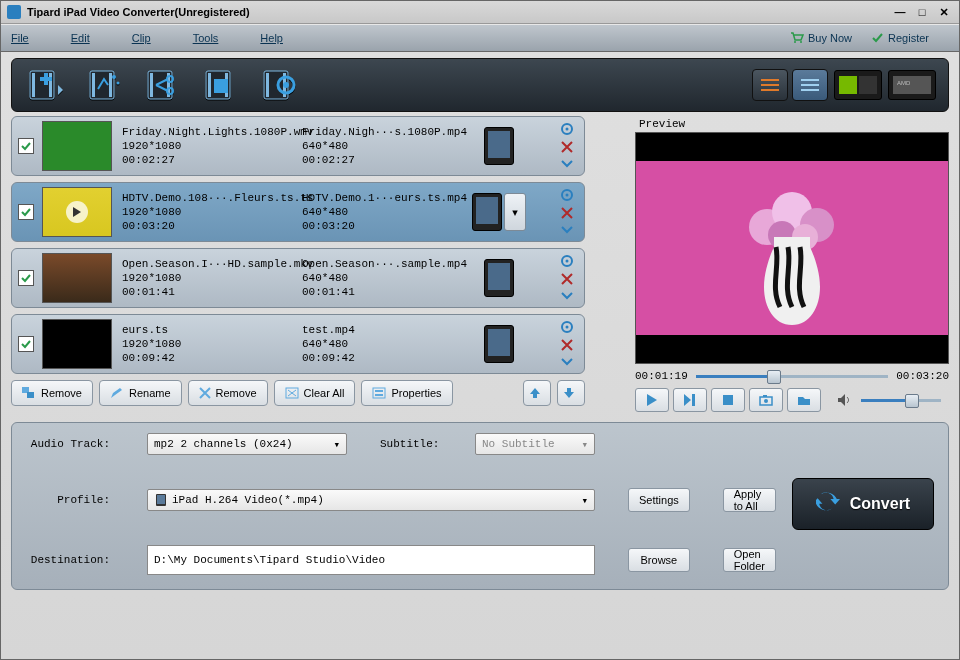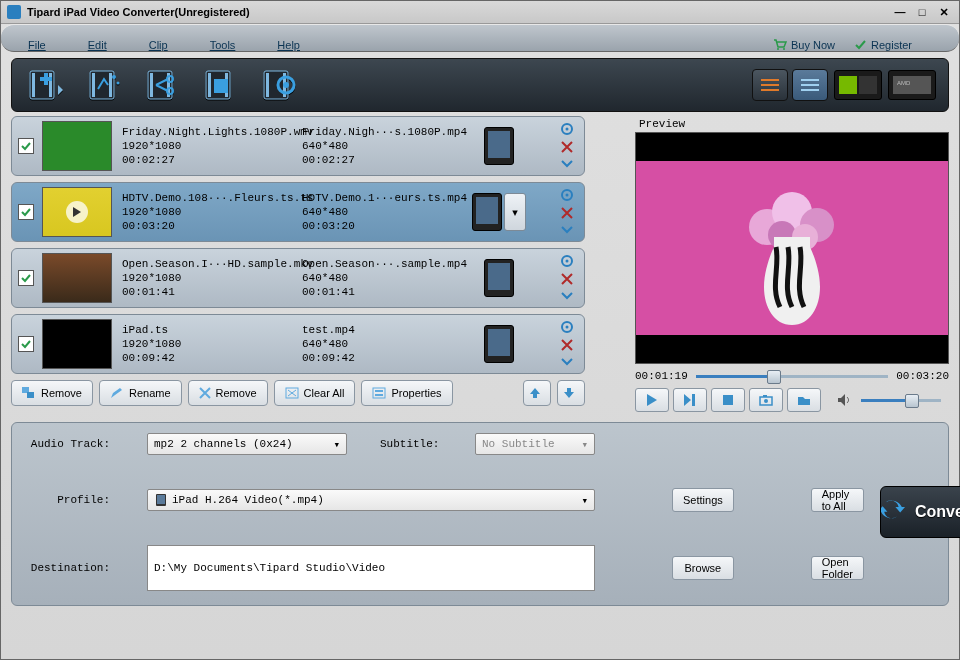--- a/index.html
+++ b/index.html
@@ -3,21 +3,21 @@
 <meta charset="utf-8">
 <style>
 html,body{margin:0;padding:0;font-family:Tahoma,Verdana,sans-serif;font-size:11px;color:#000;background:#e9e9e9;}
 .window{width:960px;height:660px;background:linear-gradient(#e0e0e0,#d6d6d6);border:1px solid #666;box-sizing:border-box;position:relative;}
 
 .titlebar{height:22px;display:flex;align-items:center;background:linear-gradient(#d9d9d9,#c8c8c8);padding:0 6px;border-bottom:1px solid #999;}
 .titlebar .logo{width:14px;height:14px;background:#2a7fbf;margin-right:6px;border-radius:2px;}
 .titlebar .title{font-weight:bold;flex:1;}
 .winbtn{width:18px;height:14px;margin-left:4px;display:flex;align-items:center;justify-content:center;font-weight:bold;font-size:11px;cursor:pointer;}
 
-.menubar{height:26px;background:linear-gradient(#bfc6cd,#9aa3ac);display:flex;align-items:flex-end;padding:0 27px;border-top:1px solid #e8e8e8;border-bottom:1px solid #666;border-radius:13px;}
+.menubar{height:26px;background:linear-gradient(#bfc6cd,#9aa3ac);display:flex;align-items:center;padding:0 10px;border-top:1px solid #e8e8e8;border-bottom:1px solid #666;}
 .menubar .menuitem{margin-right:42px;color:#0a3352;text-decoration:underline;cursor:pointer;}
 .menubar .spacer{flex:1;}
 .menubar .buylink{display:flex;align-items:center;margin-right:20px;color:#0a3352;cursor:pointer;}
 .menubar .buylink svg{margin-right:4px;}
 
 .toolbar{margin:6px 10px 4px 10px;height:52px;background:linear-gradient(#3d4750,#20272e);border:1px solid #111;border-radius:6px;display:flex;align-items:center;padding:0 12px;}
 .toolbtn{height:42px;width:48px;margin-right:10px;display:flex;align-items:center;justify-content:center;cursor:pointer;}
 .toolbtn svg{filter:drop-shadow(0 1px 0 #000);}
 .toolbar .spacer{flex:1;}
 .viewbtn{height:30px;width:34px;margin-left:4px;background:linear-gradient(#4b5660,#2a323a);border:1px solid #111;border-radius:4px;display:flex;align-items:center;justify-content:center;cursor:pointer;}
@@ -66,22 +66,22 @@
 .sliderthumb{position:absolute;top:0;width:12px;height:12px;background:linear-gradient(#e8eef4,#b8c5d0);border:1px solid #6a7a8a;border-radius:2px;}
 .pcontrols{display:flex;gap:4px;margin-top:6px;align-items:center;}
 .pbtn{width:32px;height:22px;background:linear-gradient(#f5f7f9,#d9dee3);border:1px solid #8a96a2;border-radius:3px;display:flex;align-items:center;justify-content:center;cursor:pointer;}
 .vol{flex:1;margin-left:6px;}
 
 .bottompanel{margin:10px 10px 0 10px;background:linear-gradient(#bcc5cd,#a6b0ba);border:1px solid #7d8a96;border-radius:6px;padding:10px 14px 14px 14px;display:flex;align-items:center;}
 .fieldscol{flex:1;display:grid;grid-template-columns:88px 200px 62px 120px auto auto;row-gap:8px;column-gap:6px;align-items:center;gap:33px;}
 .lbl{font-family:"Courier New",monospace;font-size:11px;text-align:right;padding-right:4px;}
 .dd{height:20px;background:linear-gradient(#fafafa,#e6e6e6);border:1px solid #888;border-radius:2px;display:flex;align-items:center;padding:0 6px;font-family:"Courier New",monospace;font-size:11px;position:relative;}
 .dd .caret{margin-left:auto;}
-.inp{height:20px;background:#fff;border:1px solid #888;padding:12px 6px;font-family:"Courier New",monospace;font-size:11px;display:flex;align-items:center;}
-.sbtn{height:22px;background:linear-gradient(#f5f7f9,#d9dee3);border:1px solid #8a96a2;border-radius:3px;padding:0 10px;display:flex;align-items:center;justify-content:center;font-size:11px;cursor:pointer;margin-left:44px;}
+.inp{height:20px;background:#fff;border:1px solid #888;padding:4px 6px;font-family:"Courier New",monospace;font-size:11px;display:flex;align-items:center;}
+.sbtn{height:22px;background:linear-gradient(#f5f7f9,#d9dee3);border:1px solid #8a96a2;border-radius:3px;padding:0 10px;display:flex;align-items:center;justify-content:center;font-size:11px;cursor:pointer;}
 .convertbtn{width:152px;height:50px;margin-left:16px;background:linear-gradient(#3a434c,#1a2128);border:1px solid #000;border-radius:6px;display:flex;align-items:center;justify-content:center;color:#fff;font-size:16px;font-weight:bold;cursor:pointer;text-shadow:0 1px 1px #000;}
 .convertbtn svg{margin-right:8px;}
 </style>
 </head>
 <body>
 
 <div class="window">
 
   <div class="titlebar">
     <div class="logo"></div>
@@ -301,21 +301,21 @@
             </div>
           </div>
           <div class="row">
             <div class="chk">
               <svg width="10" height="10">
                 <path d="M1 5l3 3 5-6" stroke="#2a9a4a" stroke-width="2" fill="none"></path>
               </svg>
             </div>
             <div class="thumb dark"></div>
             <div class="col col1">
-              <span>iPad.ts</span>
+              <span>eurs.ts</span>
               <span>1920*1080</span>
               <span>00:09:42</span>
             </div>
             <div class="col col2">
               <span>test.mp4</span>
               <span>640*480</span>
               <span>00:09:42</span>
             </div>
             <div class="devcol">
               <div class="devicon"></div>

